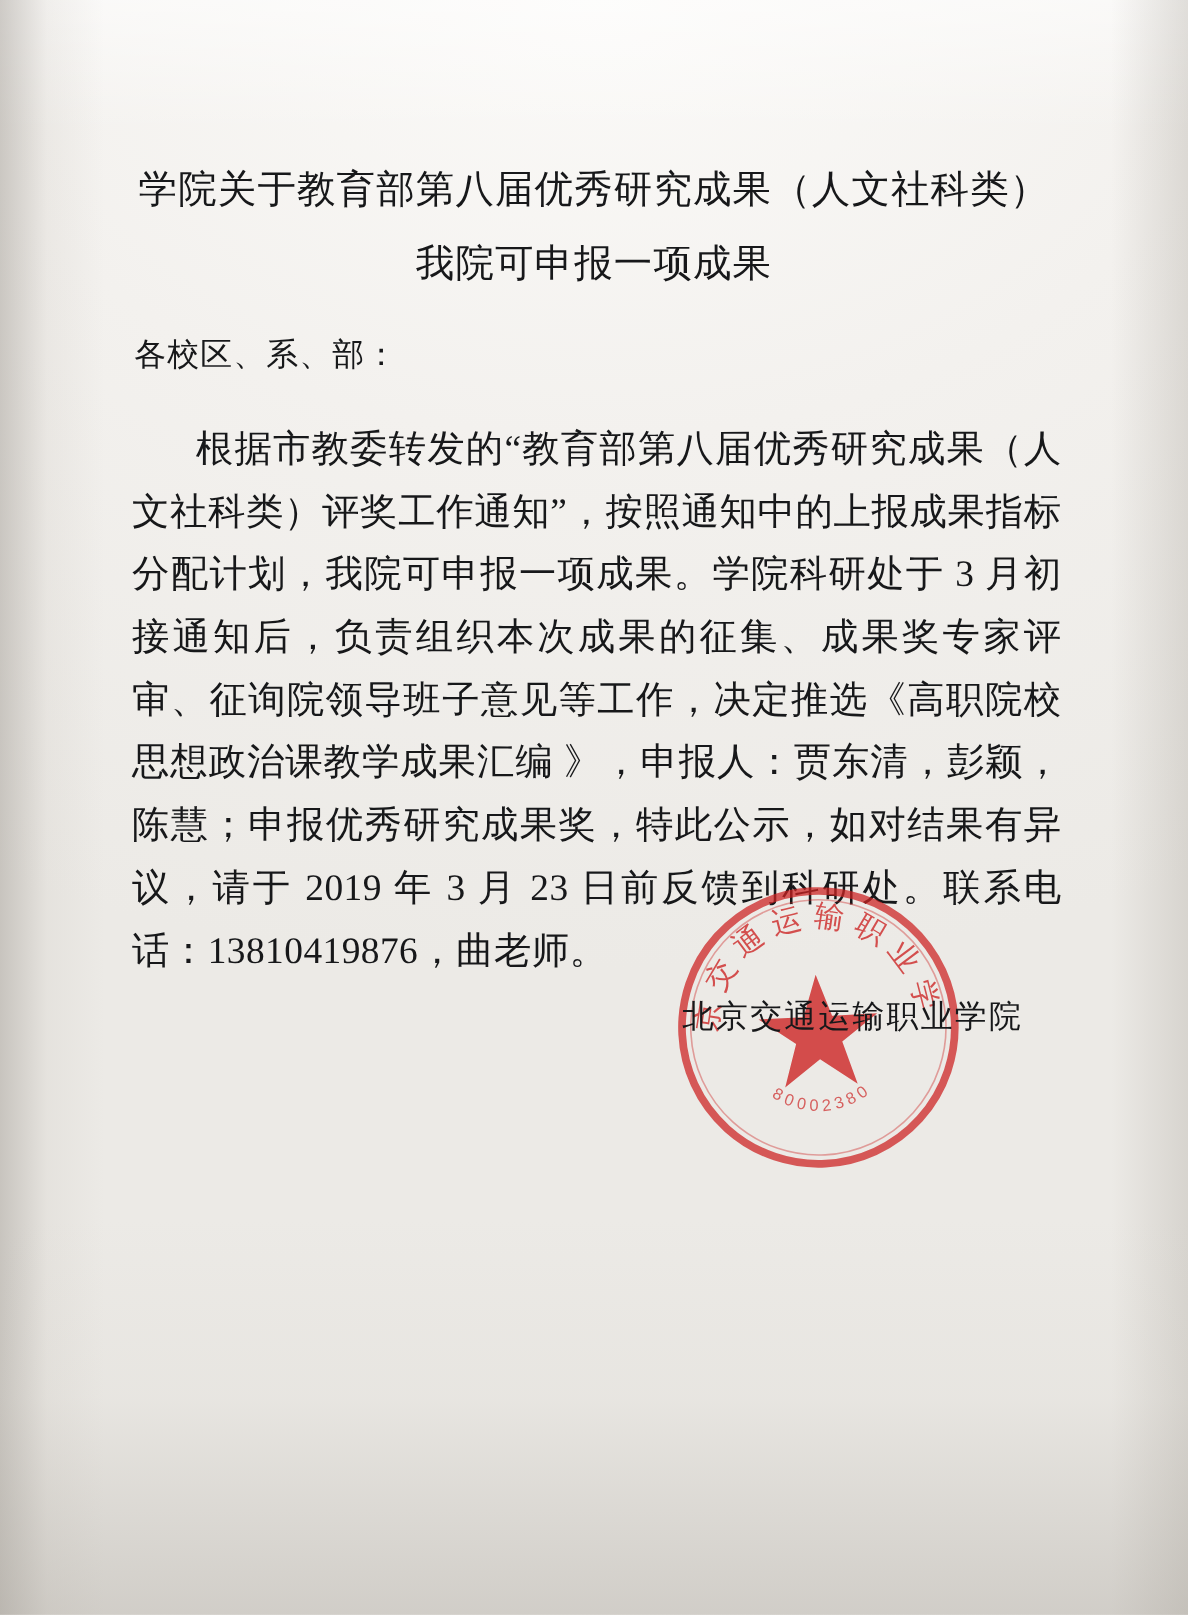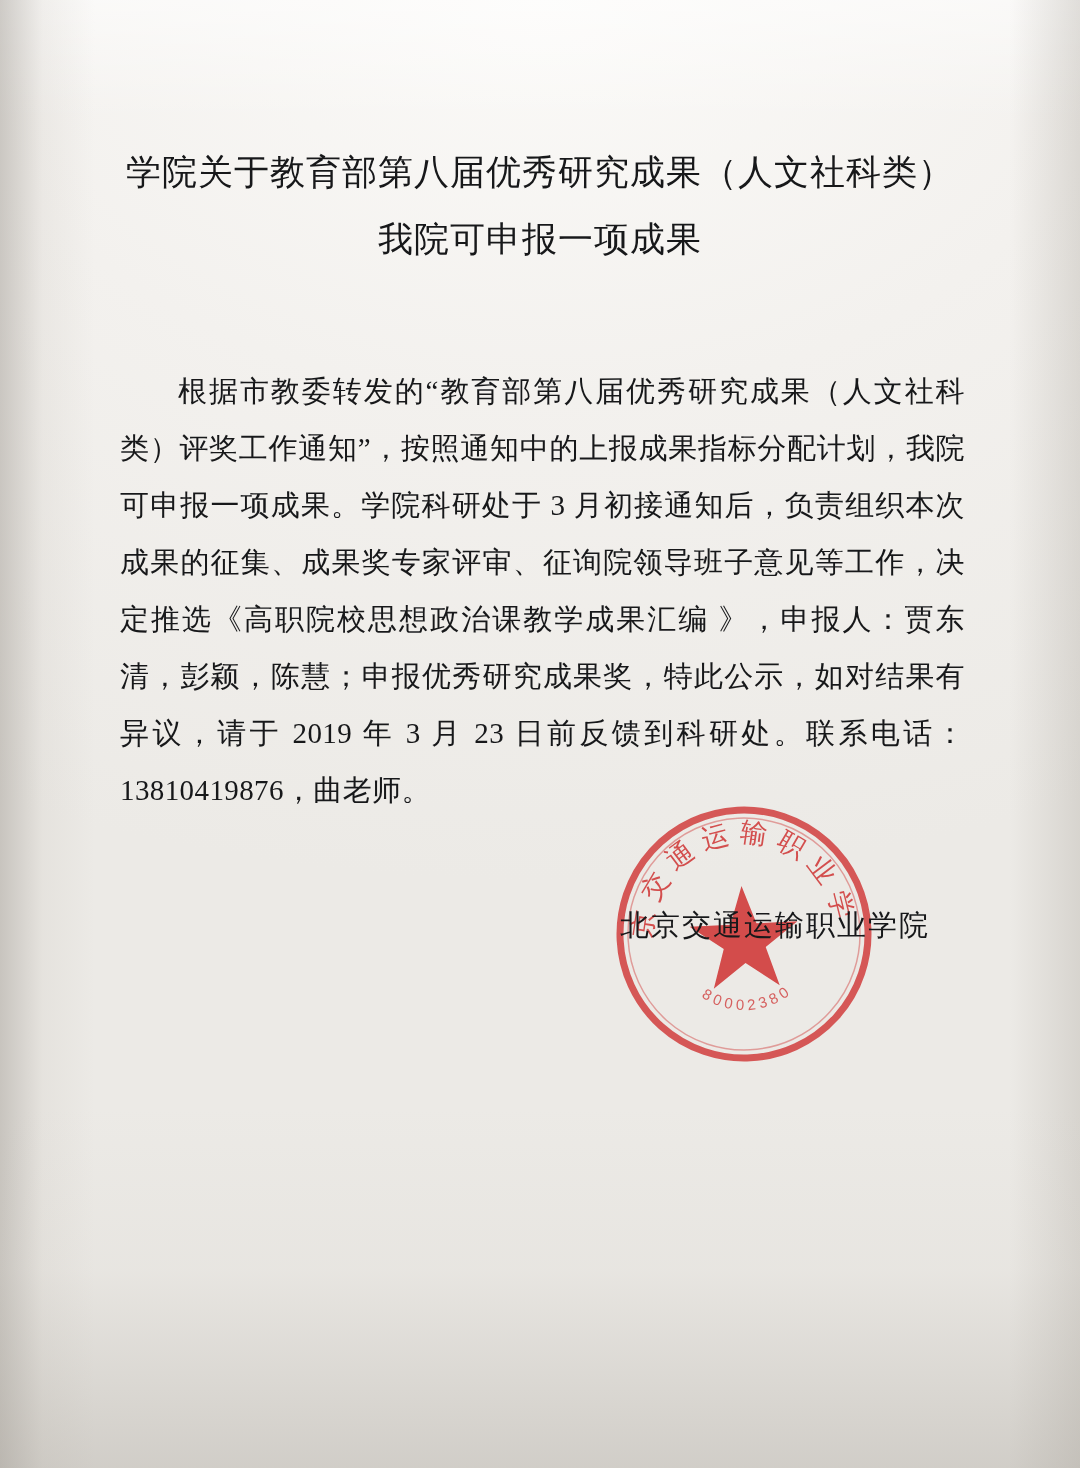--- a/index.html
+++ b/index.html
@@ -80,23 +80,23 @@
     position: absolute;
     left: 122px;
     top: 303px;
     font-size: 29px;
     letter-spacing: 1px;
   }
 
   #body-paragraph {
     position: absolute;
     left: 120px;
-    top: 363px;
+    top: 380px;
     width: 845px;
-    font-size: 29px;
+    font-size: 34px;
     line-height: 57px;
     text-align: justify;
     text-indent: 58px;
     letter-spacing: 0.4px;
   }
 
   
   #signature-block {
     position: absolute;
     left: 620px;
@@ -139,20 +139,21 @@
   <div id="paper-shade-right"></div>
   <div id="paper-shade-bottom"></div>
 </div>
 
 <div id="document-body">
 
   <div id="title-line-1" class="doc-title">学院关于教育部第八届优秀研究成果（人文社科类）</div>
 
   <div id="title-line-2" class="doc-title">我院可申报一项成果</div>
 
+  <div id="salutation">各校区、系、部：</div>
 
   <div id="body-paragraph">根据市教委转发的“教育部第八届优秀研究成果（人文社科类）评奖工作通知”，按照通知中的上报成果指标分配计划，我院可申报一项成果。学院科研处于 3 月初接通知后，负责组织本次成果的征集、成果奖专家评审、征询院领导班子意见等工作，决定推选《高职院校思想政治课教学成果汇编 》，申报人：贾东清，彭颖，陈慧；申报优秀研究成果奖，特此公示，如对结果有异议，请于 2019 年 3 月 23 日前反馈到科研处。联系电话：13810419876，曲老师。</div>
 
   <div id="official-seal">
     <svg width="268" height="268" viewBox="0 0 268 268" xmlns="http://www.w3.org/2000/svg">
       <defs>
         <path id="sealArcTop" d="M 42,134 A 92,92 0 0 1 226,134"></path>
         <path id="sealArcBottom" d="M 58,134 A 76,76 0 0 0 210,134"></path>
       </defs>
       <circle cx="134" cy="134" r="124" fill="none" stroke="#cc2222" stroke-width="7" opacity="0.85"></circle>

